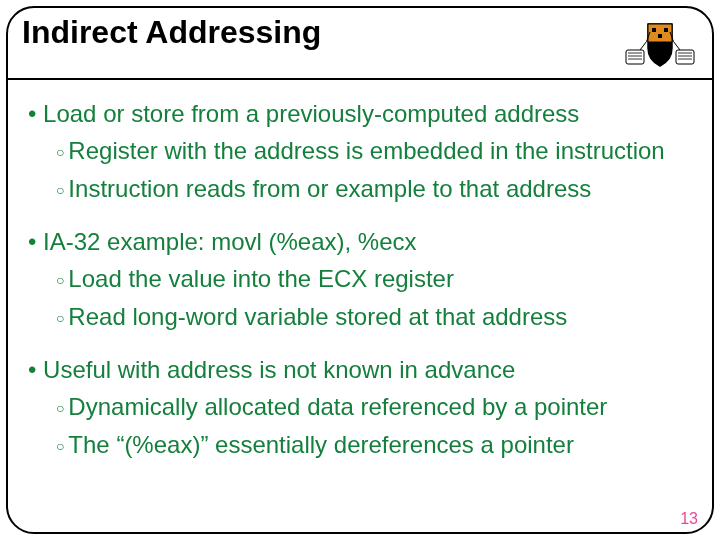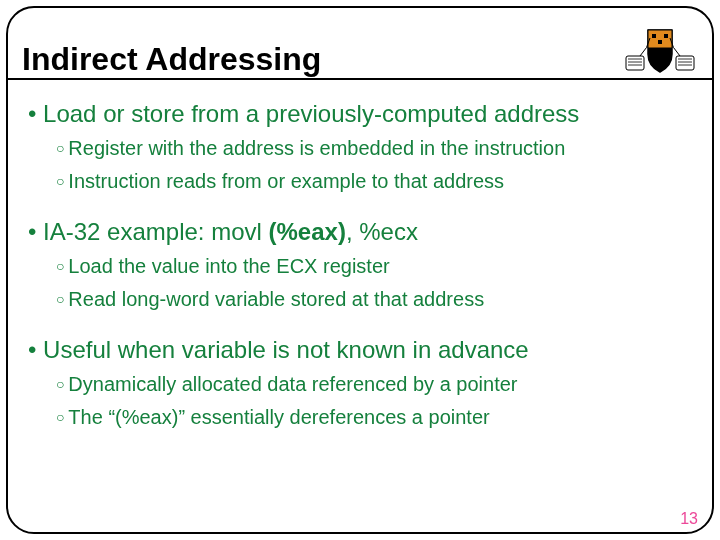--- a/index.html
+++ b/index.html
@@ -25,21 +25,21 @@
     border: 2px solid #000;
     border-radius: 28px;
   }
   .title-row {
     position: absolute;
     top: 14px;
     left: 18px;
     right: 18px;
     height: 64px;
     display: flex;
-    align-items: flex-end;
+    align-items: flex-start;
     justify-content: space-between;
   }
   .title {
     font-size: 32px;
     font-weight: bold;
     color: #000;
     padding-left: 4px;
   }
   .logo {
     width: 84px;
@@ -65,35 +65,35 @@
     font-size: 24px;
     margin-top: 6px;
     margin-bottom: 2px;
     text-indent: -18px;
     padding-left: 18px;
   }
   .bullet-l1::before {
     content: "•\00a0";
   }
   .bullet-l2 {
-    font-size: 20px;
+    font-size: 24px;
     margin-left: 28px;
     line-height: 1.25;
     text-indent: -16px;
     padding-left: 16px;
     margin-top: 8px;
   }
   .bullet-l2::before {
     content: "○\00a0";
     font-size: 14px;
     position: relative;
     top: -2px;
   }
   .spacer { height: 18px; }
-  .bold { font-weight: bold; }
+  .bold { font-weight: normal; }
   .pagenum {
     position: absolute;
     bottom: 12px;
     right: 22px;
     font-size: 16px;
     color: #ec4899;
   }
 </style>
 </head>
 <body>
@@ -130,19 +130,19 @@
     <div class="bullet-l2"><span>Instruction reads from or example to that address</span></div>
 
     <div class="spacer"></div>
 
     <div class="bullet-l1"><span>IA-32 example: movl </span><span class="bold">(%eax)</span><span>, %ecx</span></div>
     <div class="bullet-l2"><span>Load the value into the ECX register</span></div>
     <div class="bullet-l2"><span>Read long-word variable stored at that address</span></div>
 
     <div class="spacer"></div>
 
-    <div class="bullet-l1"><span>Useful when variable is not known in advance</span></div>
+    <div class="bullet-l1"><span>Useful with address is not known in advance</span></div>
     <div class="bullet-l2"><span>Dynamically allocated data referenced by a pointer</span></div>
     <div class="bullet-l2"><span>The “(%eax)” essentially dereferences a pointer</span></div>
   </div>
 
   <div class="pagenum">13</div>
 </div>
 
 </body></html>

